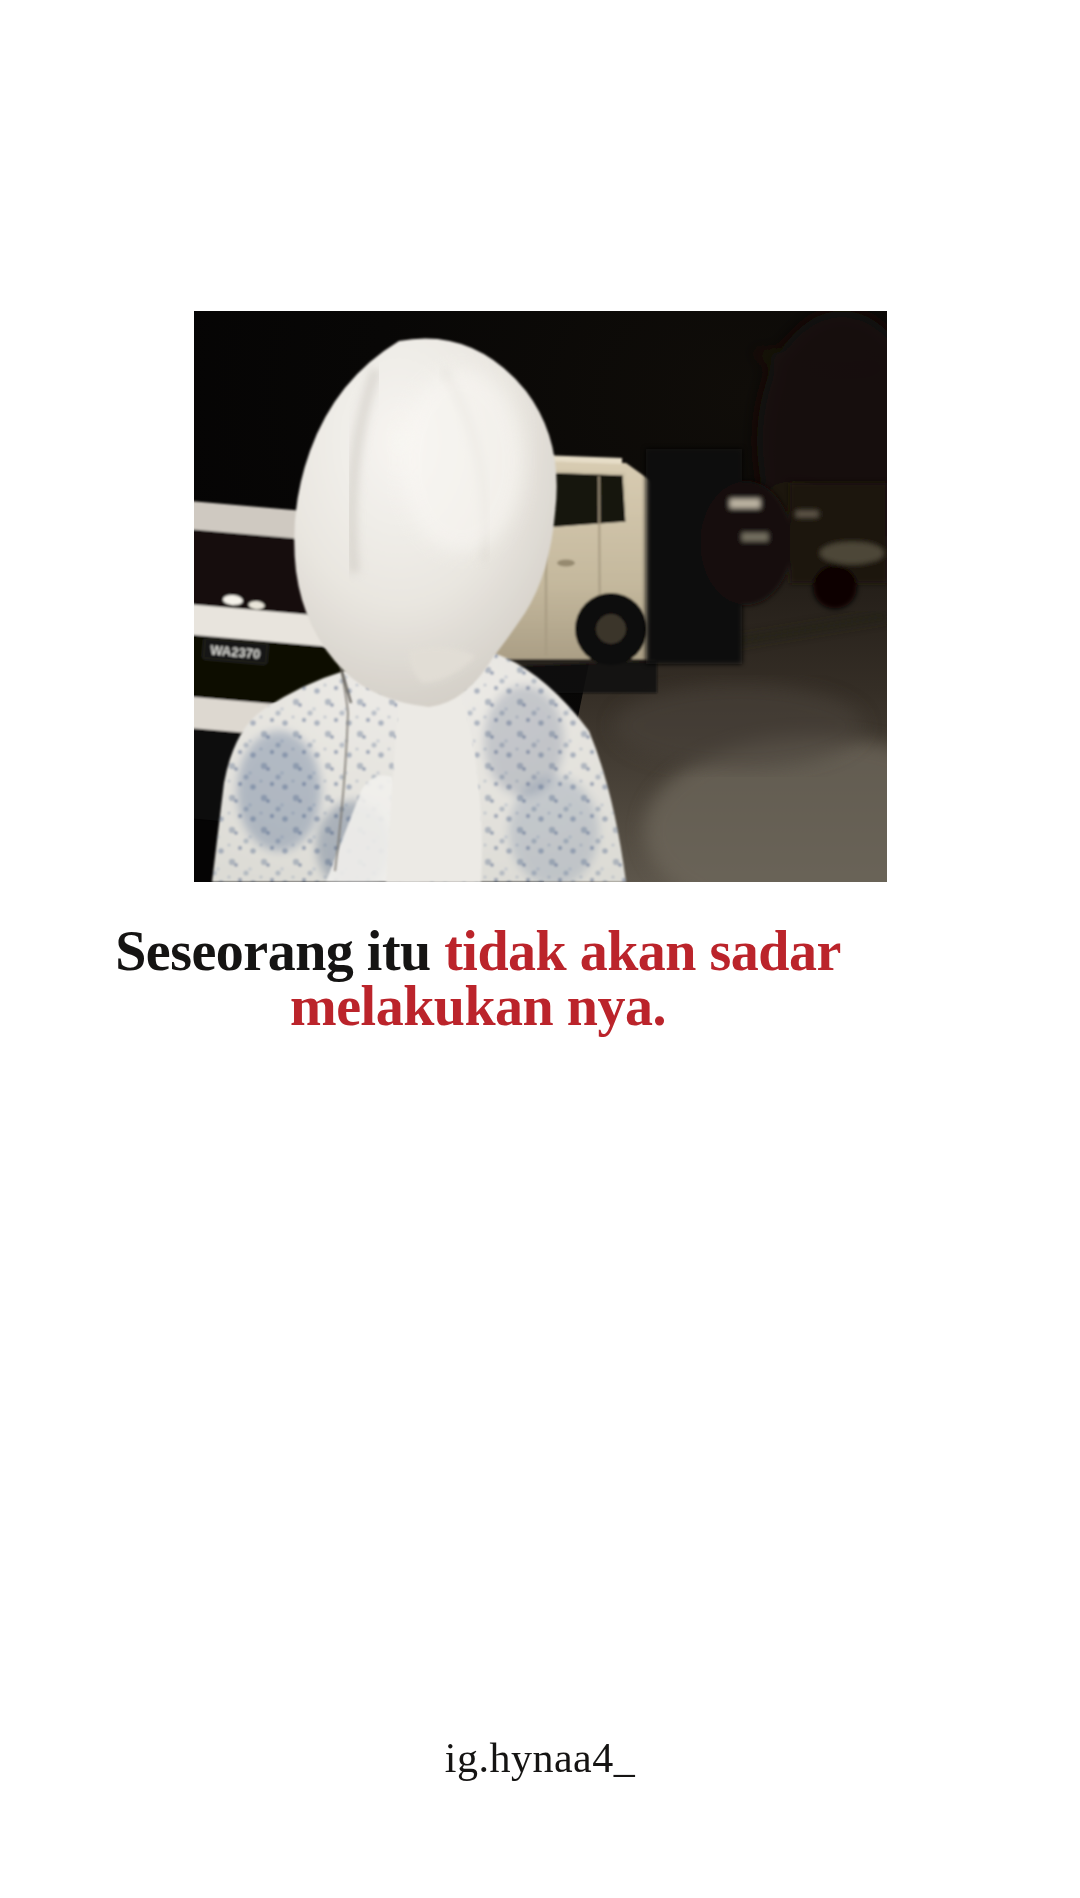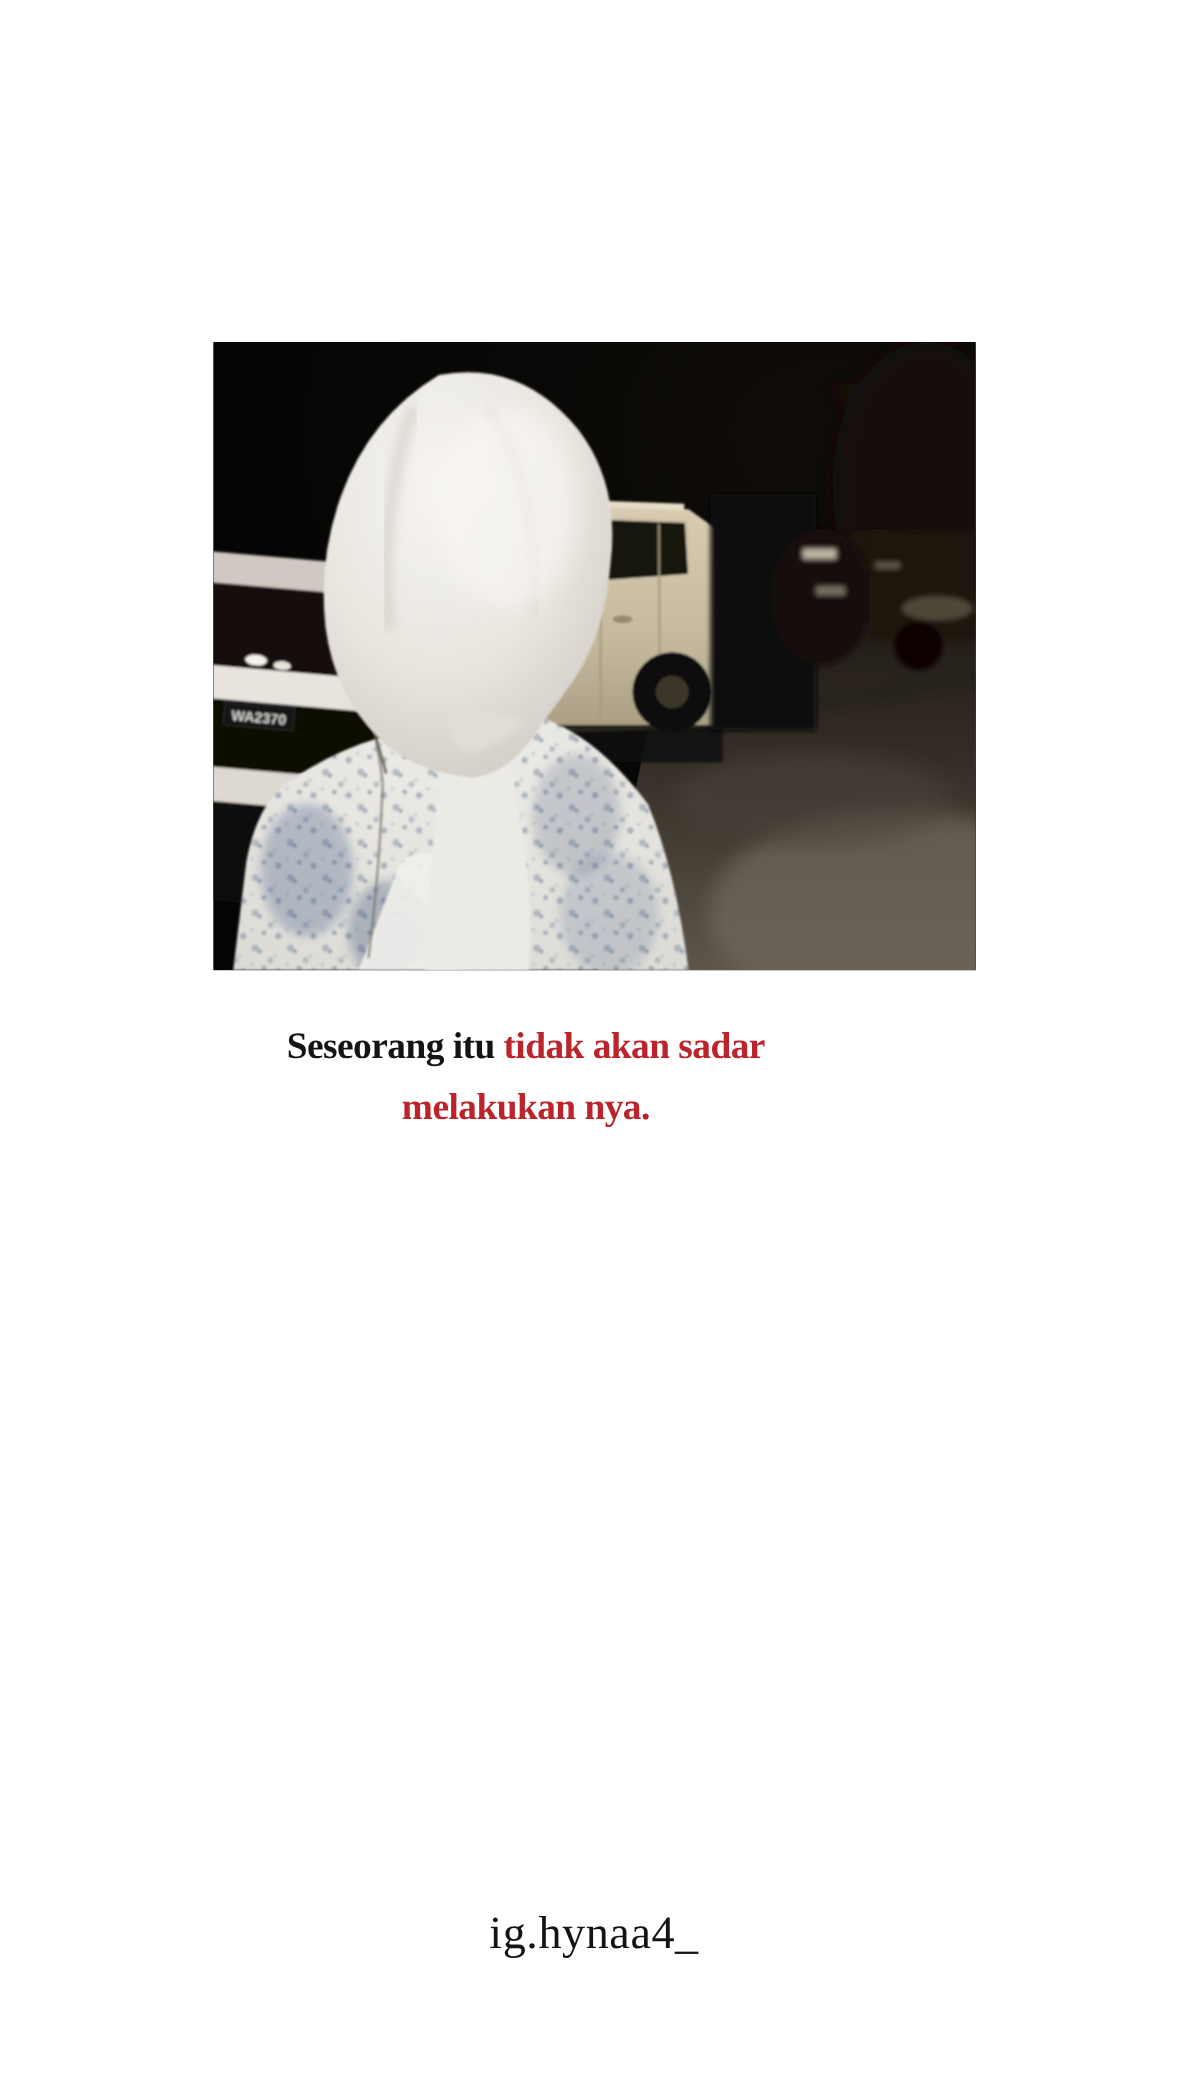--- a/index.html
+++ b/index.html
@@ -21,21 +21,21 @@
     background:#070605;
     overflow:hidden;
   }
   .photo svg{display:block;width:100%;height:100%;}
   .quote{
     position:absolute;
     left:0; top:924px;
     width:956px;
     text-align:center;
     font-weight:700;
-    font-size:34px;
+    font-size:56px;
     line-height:55px;
     letter-spacing:-0.5px;
     color:var(--ink);
   }
   .quote .line{white-space:pre-wrap;}
   .seg-red{color:var(--red);}
   .seg-black{color:var(--ink);}
   .attribution{
     position:absolute;
     left:0; top:1734px;

